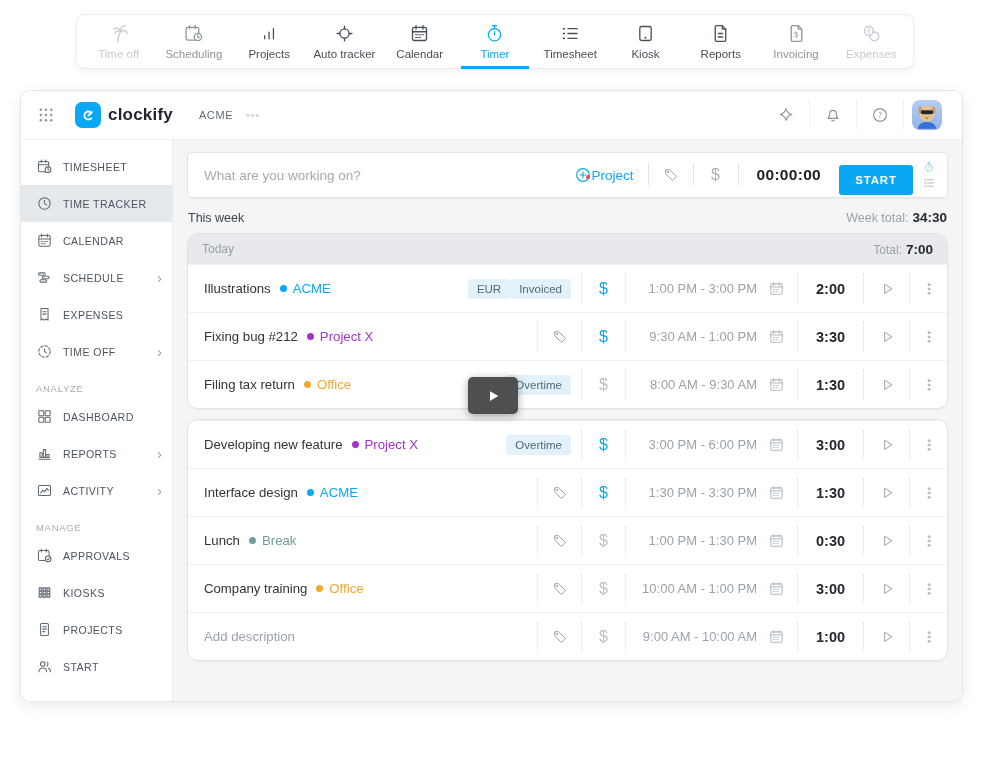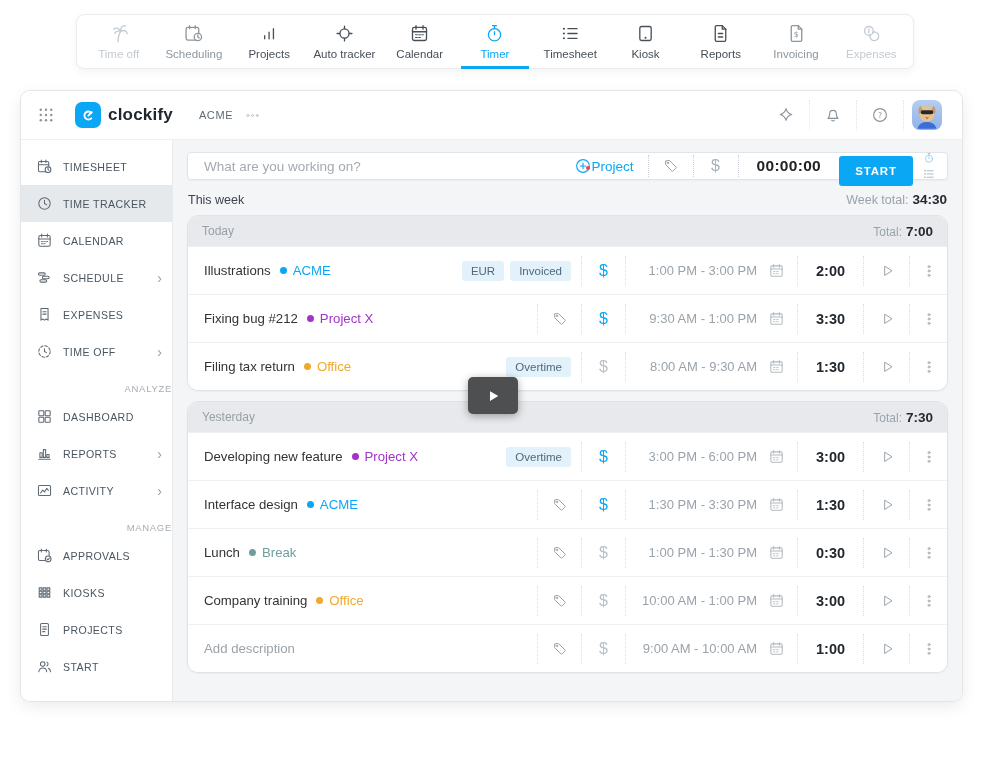--- a/index.html
+++ b/index.html
@@ -34,25 +34,25 @@
   .avatar svg{width:30px;height:30px;}
 
   .app-body{flex:1;display:flex;min-height:0;}
   
   .sidebar{width:152px;min-width:152px;background:#fff;border-right:1px solid #e8ebed;padding-top:8px;box-sizing:border-box;}
   .side-item{height:37px;display:flex;align-items:center;gap:10px;padding-left:15px;cursor:pointer;color:#4a5560;}
   .side-item.active{background:#e6e9ec;}
   .s-ic{width:17px;height:17px;color:#5f6a74;}
   .side-label{font-size:10.6px;letter-spacing:.4px;}
   .chev{margin-left:auto;margin-right:10px;color:#98a0a8;font-size:14px;line-height:1;}
-  .side-section{margin:13px 0 4px 15px;font-size:9.5px;letter-spacing:.7px;color:#a6adb4;text-align:right;}
+  .side-section{margin:13px 0 4px 15px;font-size:9.5px;letter-spacing:.7px;color:#a6adb4;}
 
   
   .content{flex:1;background:#f4f5f6;padding:12px 14px;box-sizing:border-box;overflow:hidden;}
-  .tracker{height:28px;background:#fff;border:1px solid #e2e5e8;border-radius:4px;box-shadow:0 1px 2px rgba(0,0,0,.04);display:flex;align-items:center;padding:0 8px 0 14px;box-sizing:border-box;}
+  .tracker{height:46px;background:#fff;border:1px solid #e2e5e8;border-radius:4px;box-shadow:0 1px 2px rgba(0,0,0,.04);display:flex;align-items:center;padding:0 8px 0 14px;box-sizing:border-box;}
   .desc-input{flex:1;border:none;outline:none;font-size:13.5px;color:#333;background:transparent;font-family:"Liberation Sans",sans-serif;}
   .desc-input::placeholder{color:#a3aab1;}
   .project-btn{position:relative;display:flex;align-items:center;gap:0;color:#0aa7f5;font-size:13.5px;padding:0 14px;cursor:pointer;}
   .p-ic{width:18px;height:18px;}
   .req-dot{position:absolute;left:26px;top:9px;width:4px;height:4px;border-radius:50%;background:#e5484d;}
   .sep{width:0;height:22px;border-left:1px dotted #ccd2d7;}
   .tbtn{width:44px;height:30px;display:flex;align-items:center;justify-content:center;color:#9aa3ab;cursor:pointer;}
   .t2-ic{width:16px;height:16px;}
   .dollar{font-size:16px;color:#aab2b9;}
   .time-display{font-size:15.5px;font-weight:700;color:#222;padding:0 18px;letter-spacing:.3px;}
@@ -69,21 +69,21 @@
   .group + .group{margin-top:10px;}
   .group-header{height:30px;background:#e7e9ec;display:flex;align-items:center;justify-content:space-between;padding:0 14px;font-size:12px;color:#98a0a8;}
   .row{height:47px;display:flex;align-items:center;background:#fff;border-top:1px solid #eef0f2;padding-left:16px;}
   .desc-area{flex:1;display:flex;align-items:center;gap:9px;min-width:0;}
   .desc{font-size:13.2px;color:#333;cursor:text;white-space:nowrap;}
   .desc.ph{color:#9aa3ab;}
   .proj-chip{display:flex;align-items:center;gap:6px;cursor:pointer;}
   .dot{width:7px;height:7px;border-radius:50%;}
   .proj{font-size:13.2px;white-space:nowrap;}
   .badges{display:flex;align-items:center;margin-right:10px;}
-  .badge{background:#e2f1fa;color:#4e6a7c;font-size:11.5px;padding:4px 9px;border-radius:3px;margin-left:6px;cursor:pointer;white-space:nowrap;}
+  .badge{background:#e2f1fa;color:#4e6a7c;font-size:11.5px;padding:4px 9px;border-radius:3px;cursor:pointer;white-space:nowrap;}
   .cell{display:flex;align-items:center;justify-content:center;height:30px;box-sizing:border-box;cursor:pointer;}
   .c-tag{width:44px;border-left:1px dotted #d8dde1;color:#9aa3ab;}
   .c-doll{width:44px;border-left:1px dotted #d8dde1;font-size:16px;color:#b9c0c6;}
   .c-doll.bill{color:#0aa7f5;}
   .c-time{width:172px;border-left:1px dotted #d8dde1;color:#9aa3ab;font-size:13px;justify-content:flex-end;gap:11px;padding-right:12px;white-space:nowrap;}
   .cal-ic{width:17px;height:17px;color:#b3bac0;}
   .c-dur{width:66px;border-left:1px dotted #d8dde1;font-weight:700;font-size:14.5px;color:#24292f;}
   .c-play{width:46px;border-left:1px dotted #d8dde1;color:#9aa3ab;}
   .r-ic{width:16px;height:16px;}
   .c-menu{width:38px;border-left:1px dotted #d8dde1;color:#9aa3ab;}
@@ -601,24 +601,20 @@
                   <svg viewBox="0 0 24 24" fill="none" stroke="currentColor" stroke-width="1.5" stroke-linecap="round" stroke-linejoin="round">
                     <circle cx="12" cy="4.5" r="1.7"></circle>
                     <circle cx="12" cy="12" r="1.7"></circle>
                     <circle cx="12" cy="19.5" r="1.7"></circle>
                   </svg>
                 </span>
               </span>
             </div>
           </section>
           <section class="group">
-            <div class="group-header">
-              <span>Yesterday</span>
-              <span class="g-total"><span class="muted">Total:</span><b>7:30</b></span>
-            </div>
             <div class="row">
               <div class="desc-area">
                 <span class="desc">Developing new feature</span>
                 <span class="proj-chip">
                   <span class="dot" style="background:#a233c9"></span>
                   <span class="proj" style="color:#a233c9">Project X</span>
                 </span>
               </div>
               <span class="badges">
                 <span class="badge">Overtime</span>

